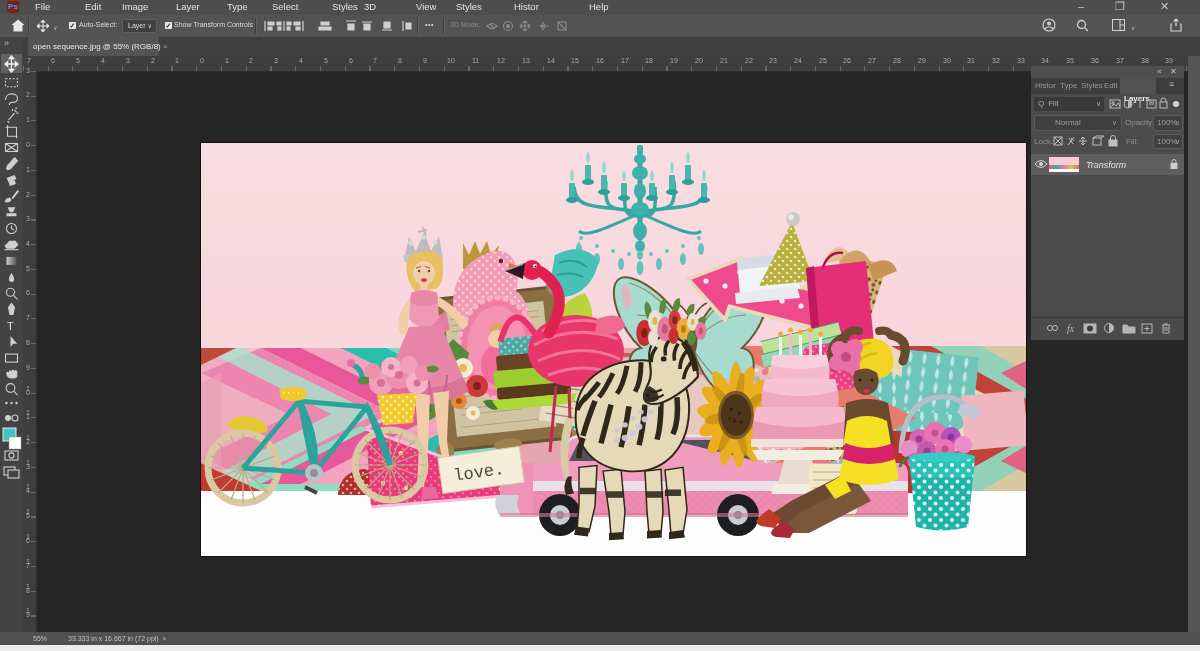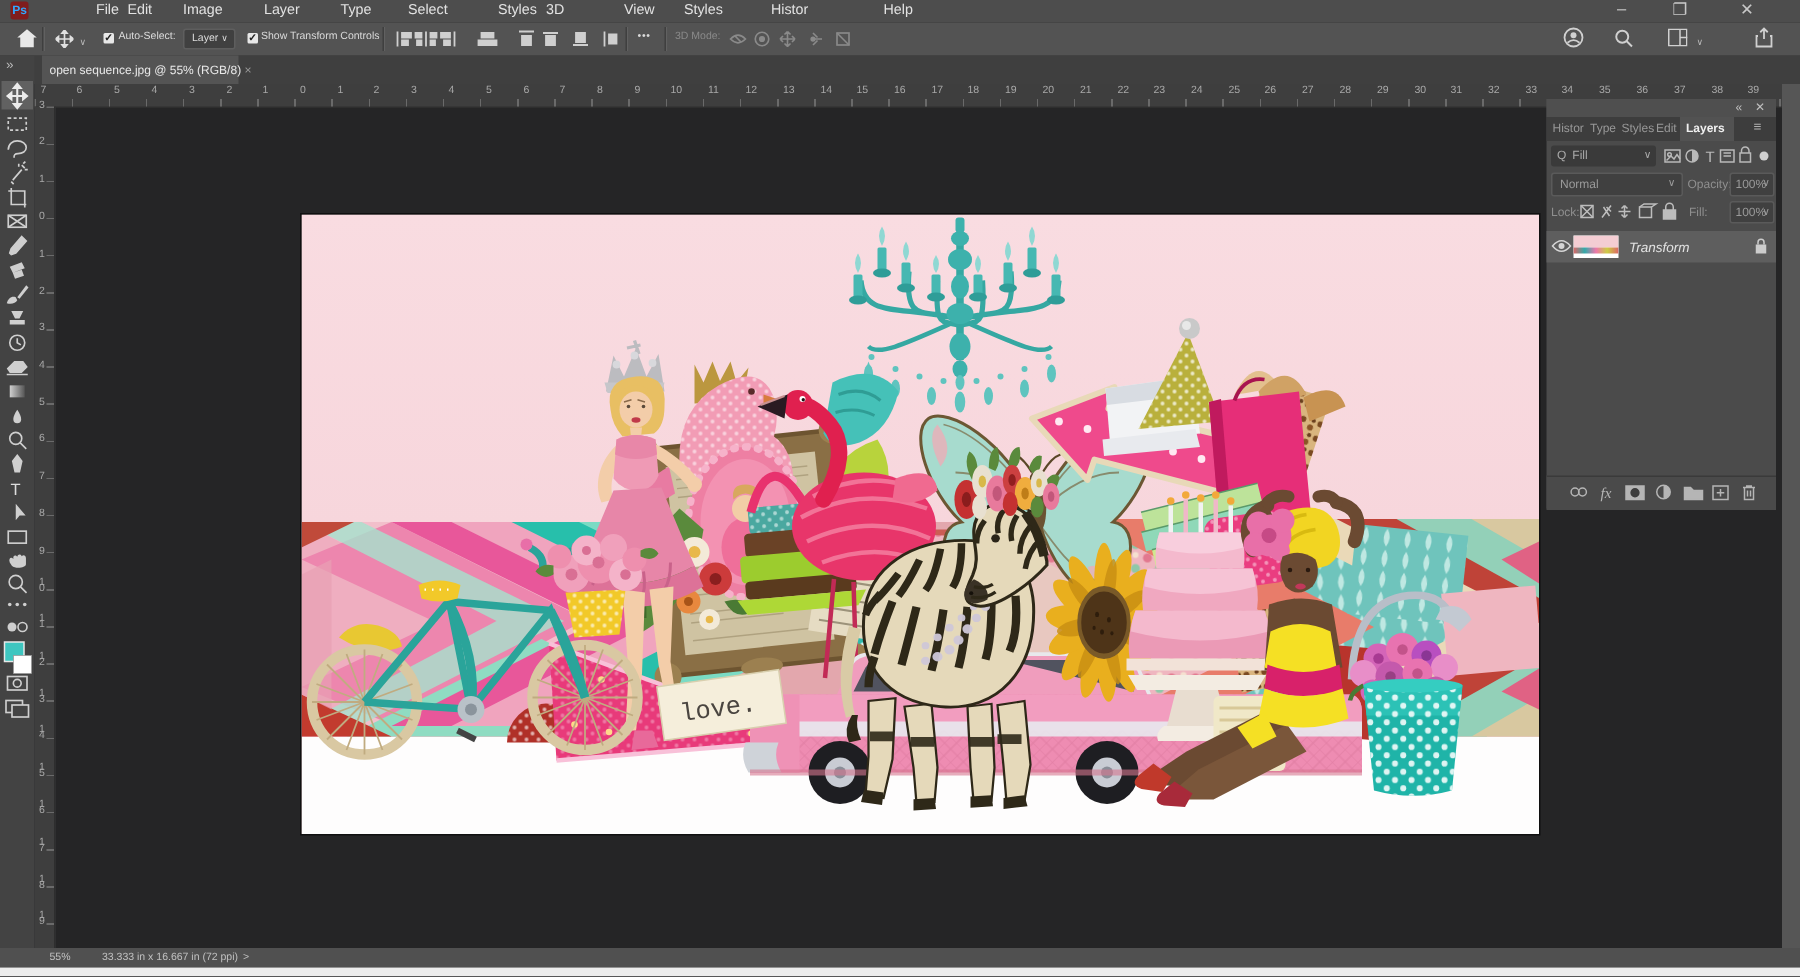--- a/index.html
+++ b/index.html
@@ -35,21 +35,21 @@
   #panel{left:1031px;top:66px;width:153px;height:273px;background:#4b4b4b;font-size:8px;color:#c6c6c6;}
   
   #statusbar{left:0;top:632px;width:1200px;height:13px;background:#505050;color:#c0c0c0;font-size:7px;line-height:13px;}
   #whitestrip{left:0;top:645px;width:1200px;height:6px;background:#ececec;}
 </style>
 </head>
 <body>
 
 <div class="abs" id="titlebar">
   <div id="pslogo">Ps</div>
-  <span class="menu" style="left:64px">File</span>
+  <span class="menu" style="left:35px">File</span>
   <span class="menu" style="left:85px">Edit</span>
   <span class="menu" style="left:122px">Image</span>
   <span class="menu" style="left:176px">Layer</span>
   <span class="menu" style="left:227px">Type</span>
   <span class="menu" style="left:272px">Select</span>
   <span class="menu" style="left:332px">Styles</span>
   <span class="menu" style="left:364px">3D</span>
   <span class="menu" style="left:416px">View</span>
   <span class="menu" style="left:456px">Styles</span>
   <span class="menu" style="left:514px">Histor</span>
@@ -945,41 +945,41 @@
   <div style="position:absolute;left:0;top:0;width:153px;height:12px;background:#4f4f4f"></div>
   <span style="position:absolute;left:126px;top:1px;color:#c0c0c0;font-size:8px">«</span>
   <span style="position:absolute;left:139px;top:1px;color:#c0c0c0;font-size:8px">✕</span>
 
   <div style="position:absolute;left:0;top:12px;width:153px;height:16px;background:#3d3d3d"></div>
   <div style="position:absolute;left:89px;top:12px;width:36px;height:16px;background:#525252"></div>
   <span style="position:absolute;left:4px;top:15px;color:#989898">Histor</span>
   <span style="position:absolute;left:29px;top:15px;color:#989898">Type</span>
   <span style="position:absolute;left:50px;top:15px;color:#989898">Styles</span>
   <span style="position:absolute;left:73px;top:15px;color:#989898">Edit</span>
-  <span style="position:absolute;left:93px;top:15px;color:#f0f0f0;font-weight:bold">Layers</span>
+  <span style="position:absolute;left:93px;top:28px;color:#f0f0f0;font-weight:bold">Layers</span>
   <span style="position:absolute;left:138px;top:13px;color:#b0b0b0;font-size:9px">≡</span>
 
   <div style="position:absolute;left:3px;top:31px;width:70px;height:14px;background:#3a3a3a;border-radius:2px;color:#aaaaaa;line-height:14px"><span style="margin-left:4px">Q</span><span style="margin-left:4px">Fill</span><span style="position:absolute;right:3px;top:0;font-size:7px">∨</span></div>
   <svg style="position:absolute;left:78px;top:31px" width="72" height="15" viewBox="0 0 72 15">
     <g stroke="#b9b9b9" fill="none" stroke-width="1">
       <rect x="1" y="3" width="10" height="8"></rect>
         <circle cx="4" cy="6" r="1.2"></circle>
         <path d="M2,10 l3,-3 l2,2 l2,-3 l2,3"></path>
       <circle cx="19" cy="7" r="4"></circle>
         <path d="M19,3 a4,4 0 0 1 0,8 z" fill="#b9b9b9" stroke="none"></path>
       <text x="28" y="11" fill="#b9b9b9" stroke="none" font-size="10" font-family="Liberation Sans">T</text>
       <rect x="38" y="3" width="9" height="8"></rect>
         <path d="M40,5 h5 M40,7 h5"></path>
       <rect x="51" y="5" width="7" height="6"></rect>
         <path d="M52,5 v-1.5 a2,2 0 0 1 5,0 v1.5"></path>
       <circle cx="67" cy="7" r="3" fill="#d0d0d0" stroke="none"></circle>
     </g>
   </svg>
 
-  <div style="position:absolute;left:3px;top:49px;width:86px;height:14px;background:#404040;border:1px solid #5a5a5a;border-radius:2px;color:#9a9a9a;line-height:14px"><span style="margin-left:5px">Normal</span><span style="position:absolute;right:4px;font-size:7px">∨</span></div>
+  <div style="position:absolute;left:3px;top:49px;width:86px;height:14px;background:#404040;border:1px solid #5a5a5a;border-radius:2px;color:#9a9a9a;line-height:14px"><span style="margin-left:20px">Normal</span><span style="position:absolute;right:4px;font-size:7px">∨</span></div>
   <span style="position:absolute;left:94px;top:52px;color:#8f8f8f;font-size:8px">Opacity:</span>
   <div style="position:absolute;left:122px;top:49px;width:28px;height:14px;background:#404040;border:1px solid #5a5a5a;border-radius:2px;color:#9a9a9a;line-height:14px"><span style="margin-left:3px;font-size:8px">100%</span><span style="position:absolute;right:2px;font-size:7px">∨</span></div>
 
   <span style="position:absolute;left:3px;top:71px;color:#8f8f8f;font-size:8px">Lock:</span>
   <svg style="position:absolute;left:22px;top:68px" width="72" height="14" viewBox="0 0 72 14">
     <g stroke="#bdbdbd" fill="none" stroke-width="1">
       <rect x="1" y="3" width="8" height="8"></rect>
         <path d="M1,3 l8,8 M9,3 l-8,8"></path>
       <path d="M16,4 l4,6 m-5,1 l6,-8 m-3,1 l3,3"></path>
       <path d="M30,3 v8 M26,7 h8 M30,3 l-2,2 M30,3 l2,2 M30,11 l-2,-2 M30,11 l2,-2"></path>

